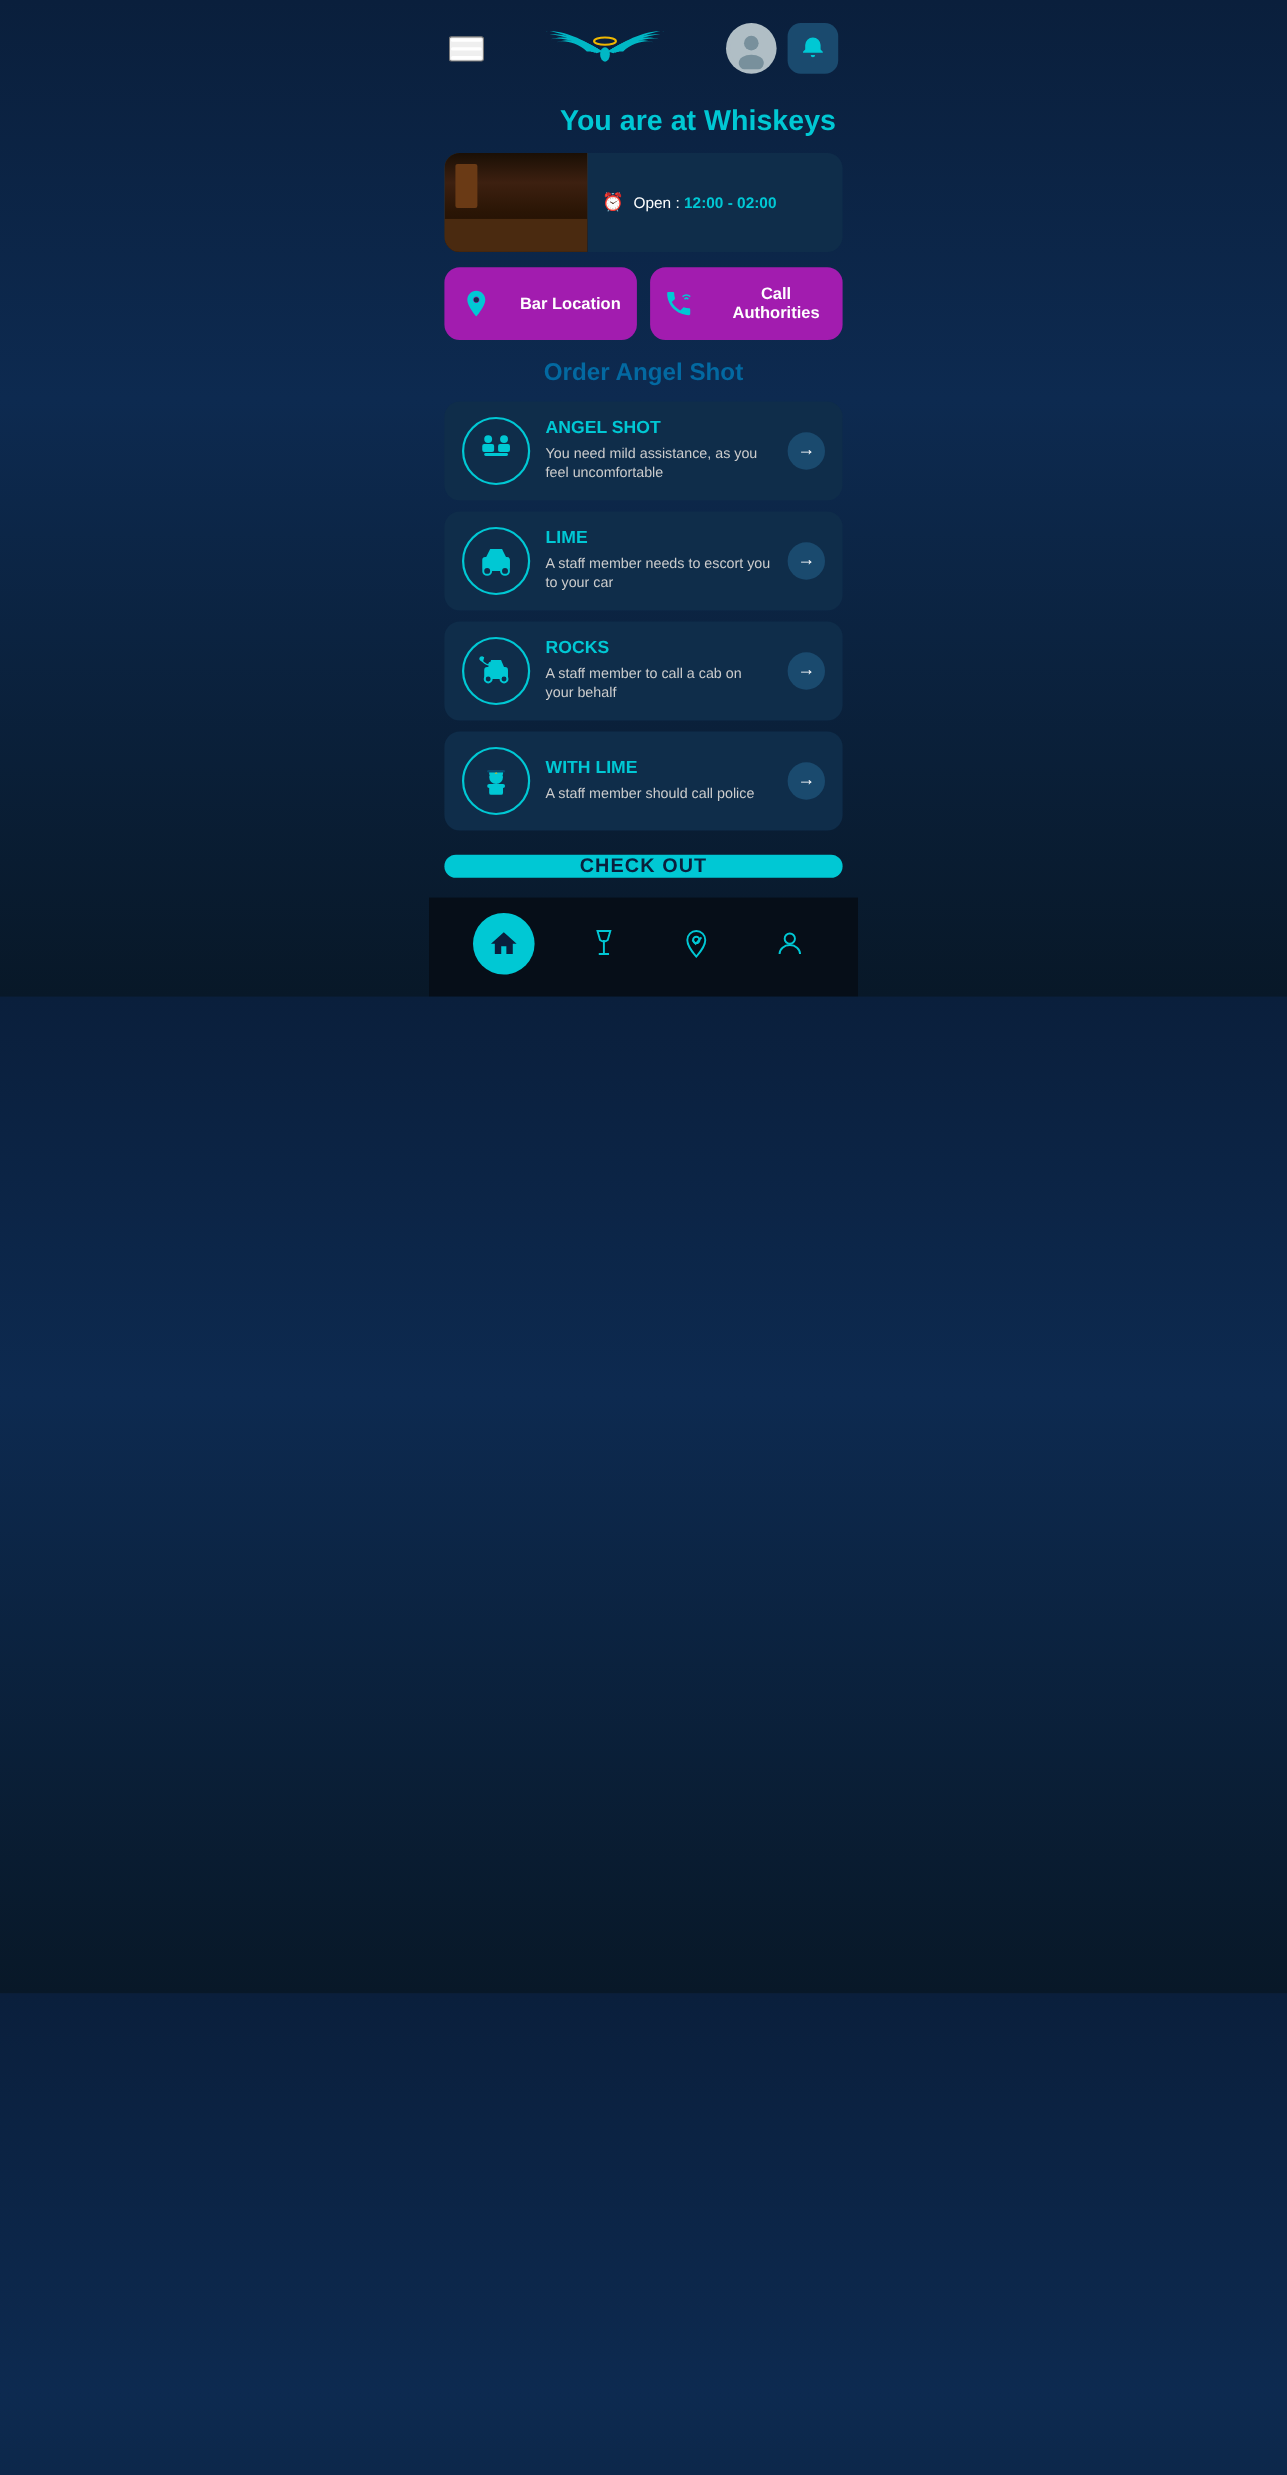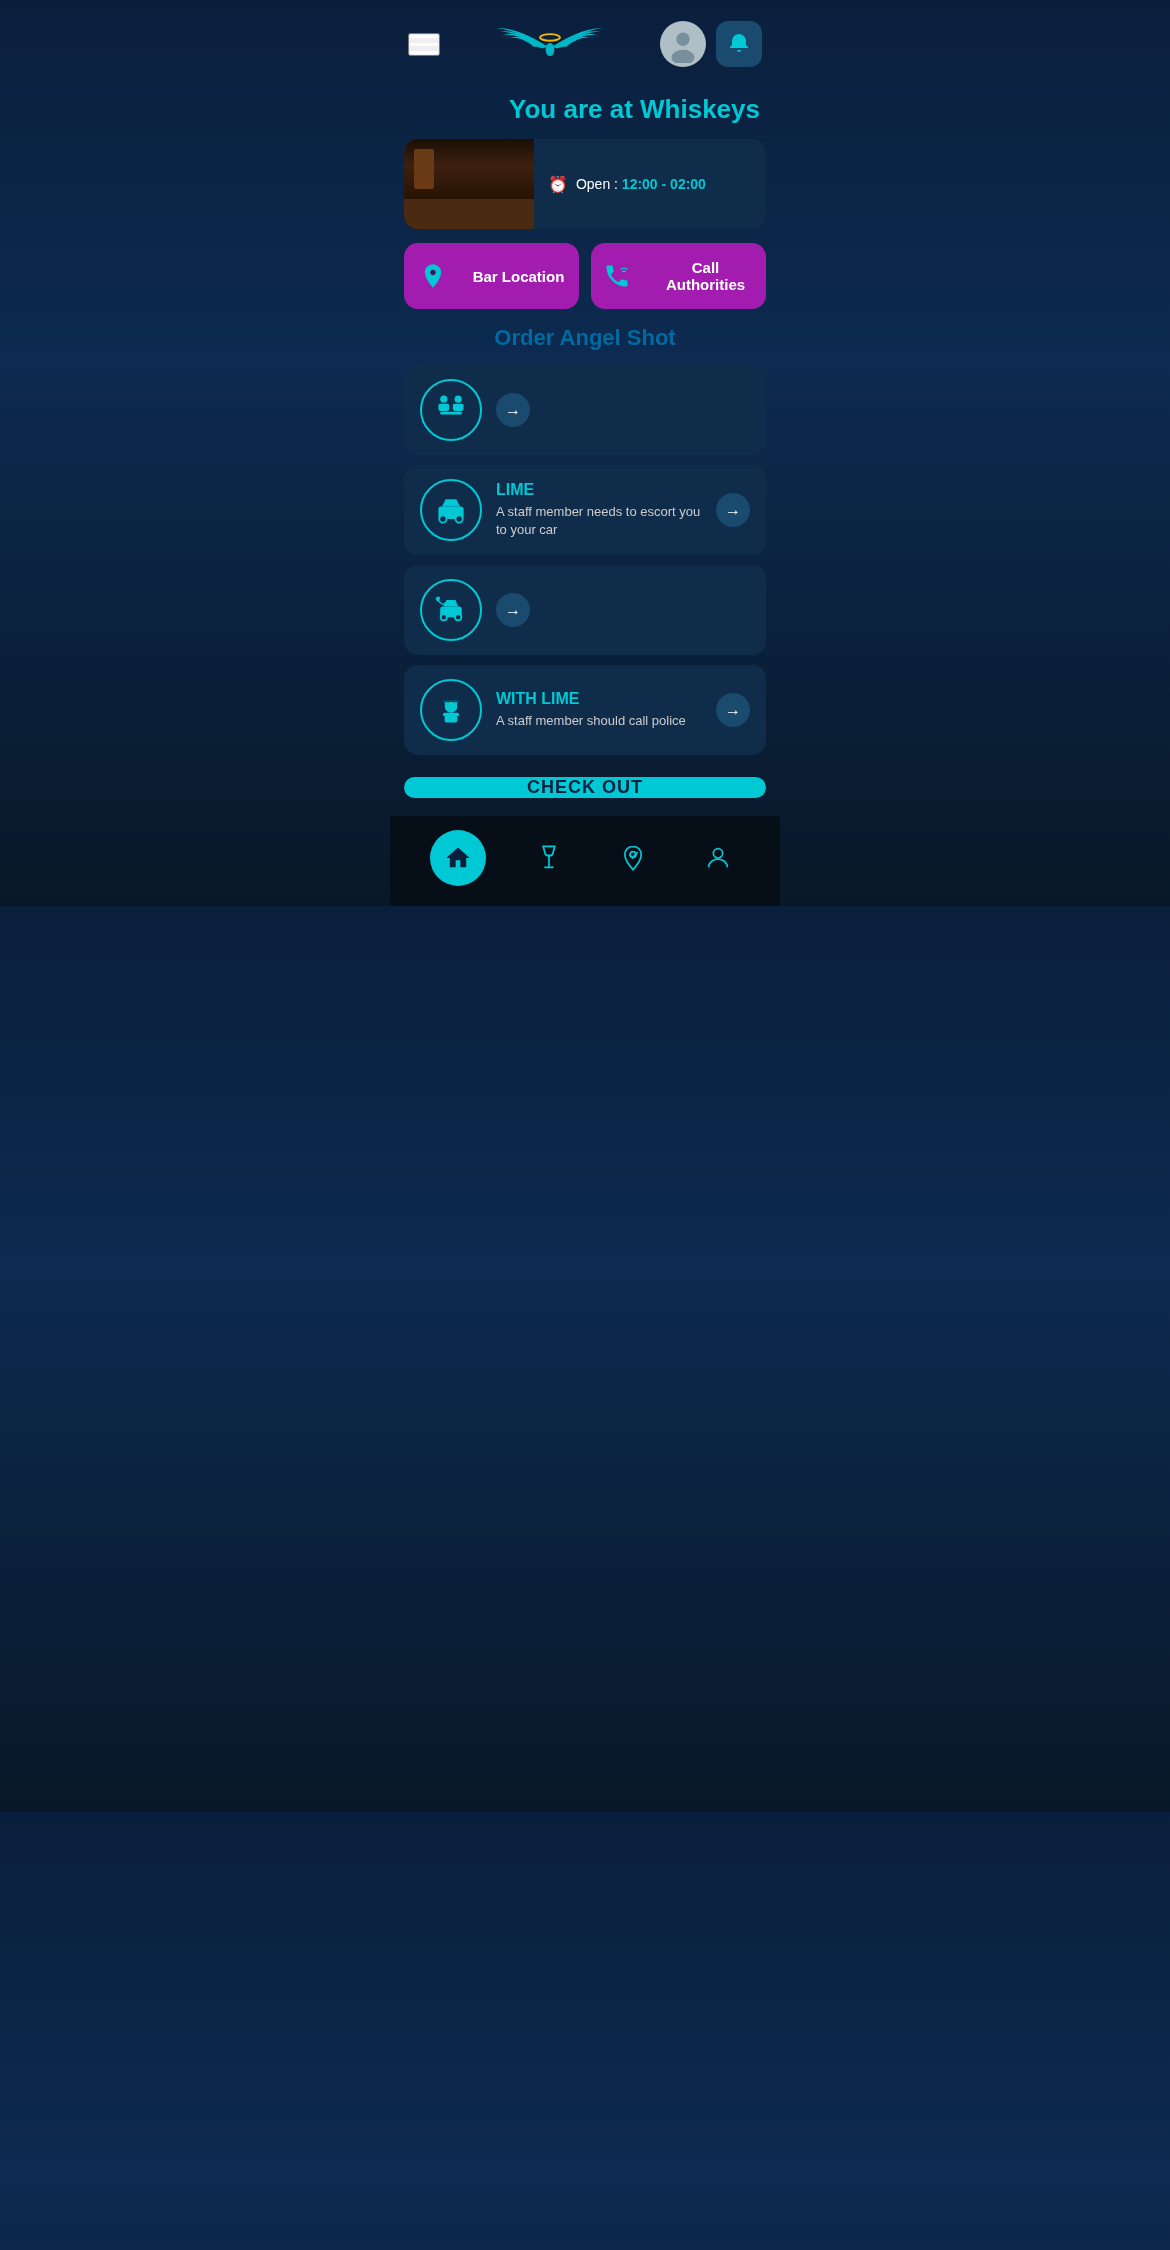--- a/index.html
+++ b/index.html
@@ -424,20 +424,24 @@
     <div class="order-icon-circle">
       <svg viewBox="0 0 40 40">
 
         <circle cx="12" cy="8" r="4" fill="#00c8d4"></circle>
         <circle cx="28" cy="8" r="4" fill="#00c8d4"></circle>
         <rect x="6" y="13" width="12" height="8" rx="2" fill="#00c8d4"></rect>
         <rect x="22" y="13" width="12" height="8" rx="2" fill="#00c8d4"></rect>
         <rect x="8" y="22" width="24" height="3" rx="1.5" fill="#00c8d4"></rect>
       </svg>
     </div>
+    <div class="order-text">
+      <div class="order-title">ANGEL SHOT</div>
+      <div class="order-desc">You need mild assistance, as you feel uncomfortable</div>
+    </div>
     <div class="arrow-btn">→</div>
   </div>
 
   <div class="order-card">
     <div class="order-icon-circle">
       <svg viewBox="0 0 40 40">
         <rect x="6" y="16" width="28" height="14" rx="3" fill="#00c8d4"></rect>
         <path d="M10 16 L14 8 H26 L30 16 Z" fill="#00c8d4"></path>
         <circle cx="11" cy="30" r="4" fill="#0f2d4a" stroke="#00c8d4" stroke-width="2"></circle>
         <circle cx="29" cy="30" r="4" fill="#0f2d4a" stroke="#00c8d4" stroke-width="2"></circle>
@@ -455,20 +459,24 @@
       <svg viewBox="0 0 40 40">
 
         <rect x="8" y="16" width="24" height="12" rx="3" fill="#00c8d4"></rect>
         <path d="M12 16 L15 9 H25 L28 16 Z" fill="#00c8d4"></path>
         <circle cx="12" cy="28" r="3.5" fill="#0f2d4a" stroke="#00c8d4" stroke-width="2"></circle>
         <circle cx="28" cy="28" r="3.5" fill="#0f2d4a" stroke="#00c8d4" stroke-width="2"></circle>
 
         <path d="M3 8 C3 6, 4 5, 6 5 L8 6 L7 10 C8 11, 10 13, 12 13 L13 11 L17 12 L17 14 C16 16, 10 15, 6 11 C3 9, 3 8, 3 8 Z" fill="#00c8d4"></path>
       </svg>
     </div>
+    <div class="order-text">
+      <div class="order-title">ROCKS</div>
+      <div class="order-desc">A staff member to call a cab on your behalf</div>
+    </div>
     <div class="arrow-btn">→</div>
   </div>
 
   <div class="order-card">
     <div class="order-icon-circle">
       <svg viewBox="0 0 40 40">
 
         <circle cx="20" cy="16" r="7" fill="#00c8d4"></circle>
         <rect x="13" y="9" width="14" height="5" rx="1" fill="#00c8d4"></rect>
         <rect x="11" y="9" width="18" height="2.5" rx="1.25" fill="#0a4a6e"></rect>

